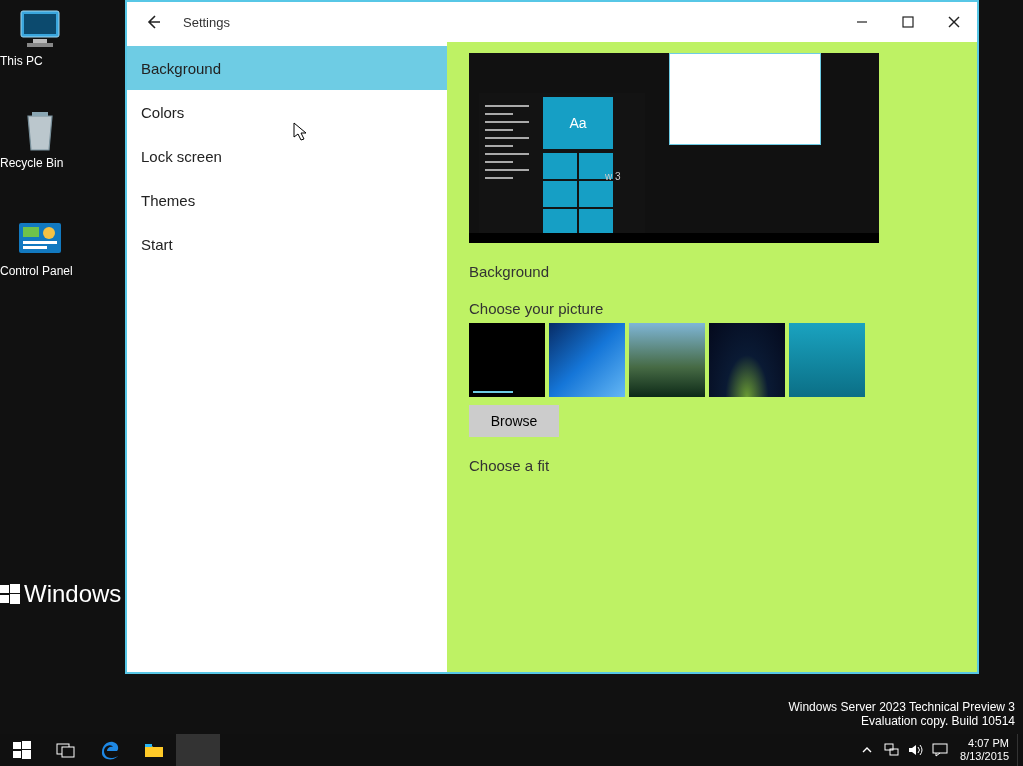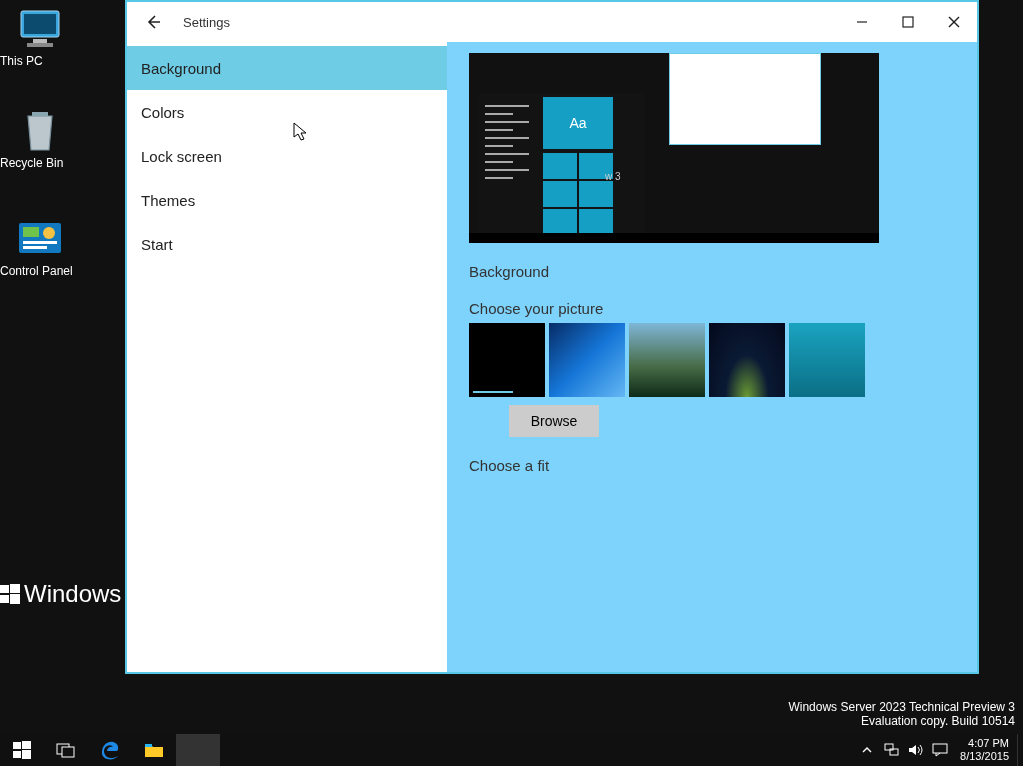--- a/index.html
+++ b/index.html
@@ -46,21 +46,21 @@
     align-items:center;
     gap:4px;
   }
 
   
   .settings-window {
     position:absolute;
     left:125px; top:0;
     width:854px;
     height:674px;
-    background:#7dd3fc;
+    background:#bef264;
     border:2px solid #57c7e6;
     color:#000;
     display:flex;
     flex-direction:column;
   }
   .sw-titlebar {
     height:40px;
     display:flex;
     align-items:center;
     background:#fff;
@@ -165,21 +165,21 @@
   .thumb-row { display:flex; gap:4px; margin-top:4px;}
   .thumb { width:76px; height:74px; background:#333; cursor:pointer; }
   .thumb.t1 { background:#000; position:relative; }
   .thumb.t1::after{content:"";position:absolute;left:4px;bottom:4px;width:40px;height:2px;background:#6ecce4;}
   .thumb.t2 { background:linear-gradient(135deg,#072c66 0%, #1576d8 50%, #65b7f4 100%); }
   .thumb.t3 { background:linear-gradient(to bottom,#7fb6d7 0%,#466a44 60%,#0d2a18 100%);}
   .thumb.t4 { background:radial-gradient(ellipse at bottom,#6a9a33 0%, #0a1a34 40%, #04091c 100%);}
   .thumb.t5 { background:linear-gradient(to bottom,#1aa3c0 0%, #0b6f86 100%);}
   .browse-btn {
     margin-top:8px; width:90px; height:32px;
-    background:#ccc; border:none; font-size:14px; cursor:pointer;margin-left:40px;
+    background:#ccc; border:none; font-size:14px; cursor:pointer;
   }
 
   
   .taskbar-main {
     position:absolute; left:0; right:0; bottom:0;
     height:32px; background:#101010;
     display:flex; align-items:center;
   }
   .tb-item {
     width:44px; height:32px;

